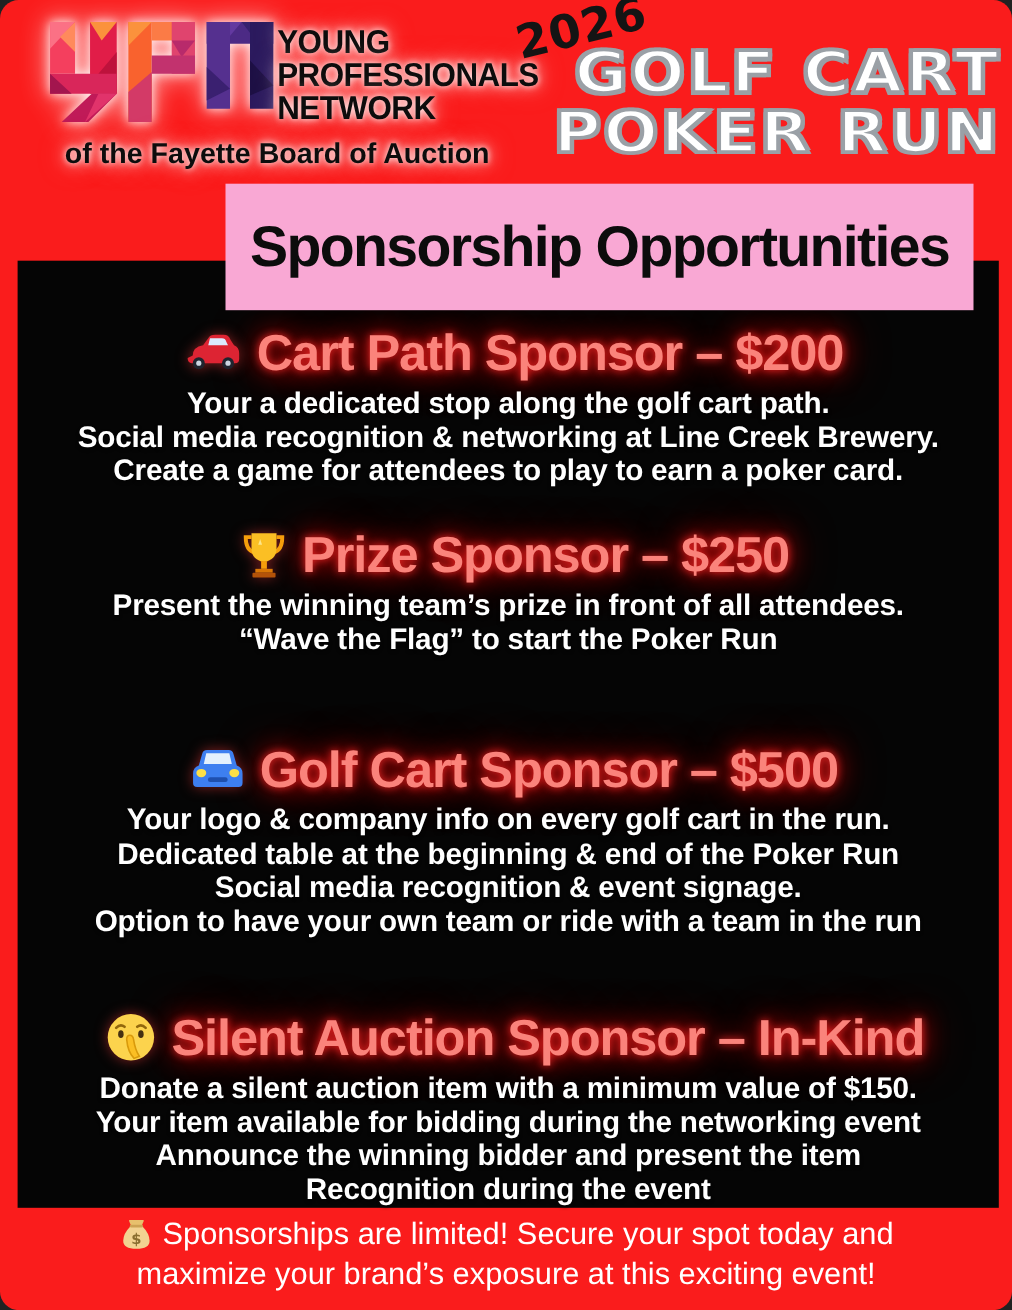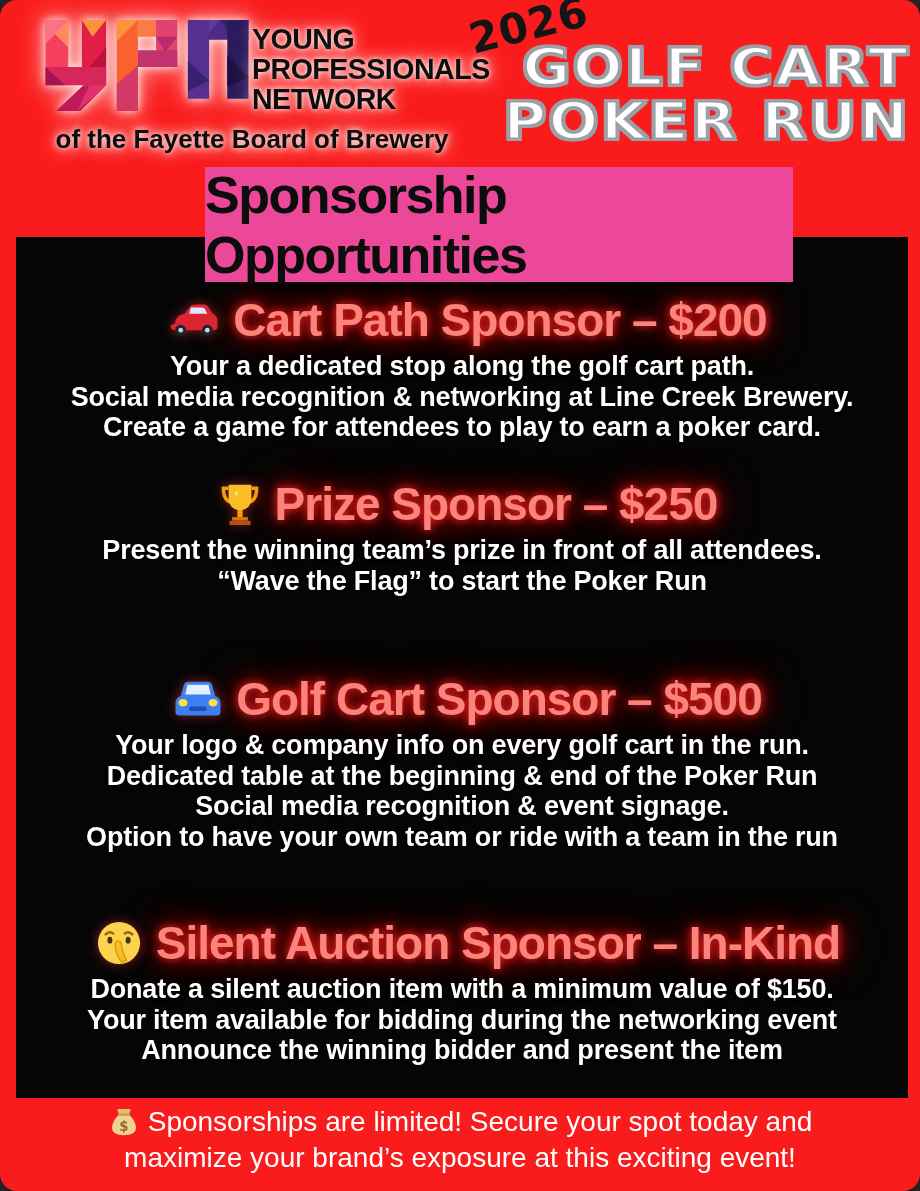--- a/index.html
+++ b/index.html
@@ -70,22 +70,22 @@
     text-shadow: -2px -2px 0 #9aa0a6, 2px -2px 0 #9aa0a6, -2px 2px 0 #9aa0a6, 2px 2px 0 #9aa0a6;
     transform: scaleX(1.13);
     transform-origin: right top;
     white-space: nowrap;
   }
 
   
   .banner {
     position: absolute;
     left: 205px; top: 167px;
-    width: 588px; height: 115px;
-    background: #ec4899;
+    width: 680px; height: 115px;
+    background: #f9a8d4;
     display: flex;
     align-items: center;
     justify-content: center;
     z-index: 3;
   }
   .banner-title {
     font-weight: bold;
     font-size: 52px;
     letter-spacing: -1.5px;
     color: #0c0c0c;
@@ -187,21 +187,21 @@
     <polygon points="242,8 270,8 270,112 242,112" fill="#2b1a5e"></polygon>
     <polygon points="242,54 270,84 242,96" fill="#1d1045"></polygon>
   </svg>
 
   <div class="org-name">
     <div>YOUNG</div>
     <div>PROFESSIONALS</div>
     <div>NETWORK</div>
   </div>
 
-  <div class="logo-tagline">of the Fayette Board of Brewery</div>
+  <div class="logo-tagline">of the Fayette Board of Auction</div>
 
   <div class="year">2026</div>
 
   <div class="event-title">
     <div>GOLF CART</div>
     <div>POKER RUN</div>
   </div>
 
   <div class="banner">
     <div class="banner-title">Sponsorship Opportunities</div>
@@ -276,20 +276,21 @@
           <ellipse cx="14.5" cy="21" rx="2.6" ry="3.6" fill="#453011"></ellipse>
           <ellipse cx="33.5" cy="21" rx="2.6" ry="3.6" fill="#453011"></ellipse>
           <path d="M27 44 Q21 38 20 26 Q20 22 23 22 Q26 22 26.5 26 Q28 36 32 42 Z" fill="#fbbf24" stroke="#d99a0b" stroke-width="1.5"></path>
         </svg>
       </span>
       <span>Silent Auction Sponsor – In-Kind</span>
     </h2>
     <p class="tier-line">Donate a silent auction item with a minimum value of $150.</p>
     <p class="tier-line">Your item available for bidding during the networking event</p>
     <p class="tier-line">Announce the winning bidder and present the item</p>
+    <p class="tier-line">Recognition during the event</p>
   </section>
 
   <div class="footer">
     <div>
       <span class="footer-icon">
         <svg width="32" height="32" viewBox="0 0 48 48">
           <path d="M17 13 L14 6 Q13.5 4.5 15 4.5 H33 Q34.5 4.5 34 6 L31 13 Z" fill="#e8c06c"></path>
           <path d="M16 13 Q6 23 6 33 Q6 44 24 44 Q42 44 42 33 Q42 23 32 13 Z" fill="#f2d291"></path>
           <rect x="15" y="11" width="18" height="4" rx="2" fill="#cda253"></rect>
           <text x="24" y="37" text-anchor="middle" font-family="DejaVu Sans, sans-serif" font-size="20" font-weight="bold" fill="#8a6d2f">$</text>

